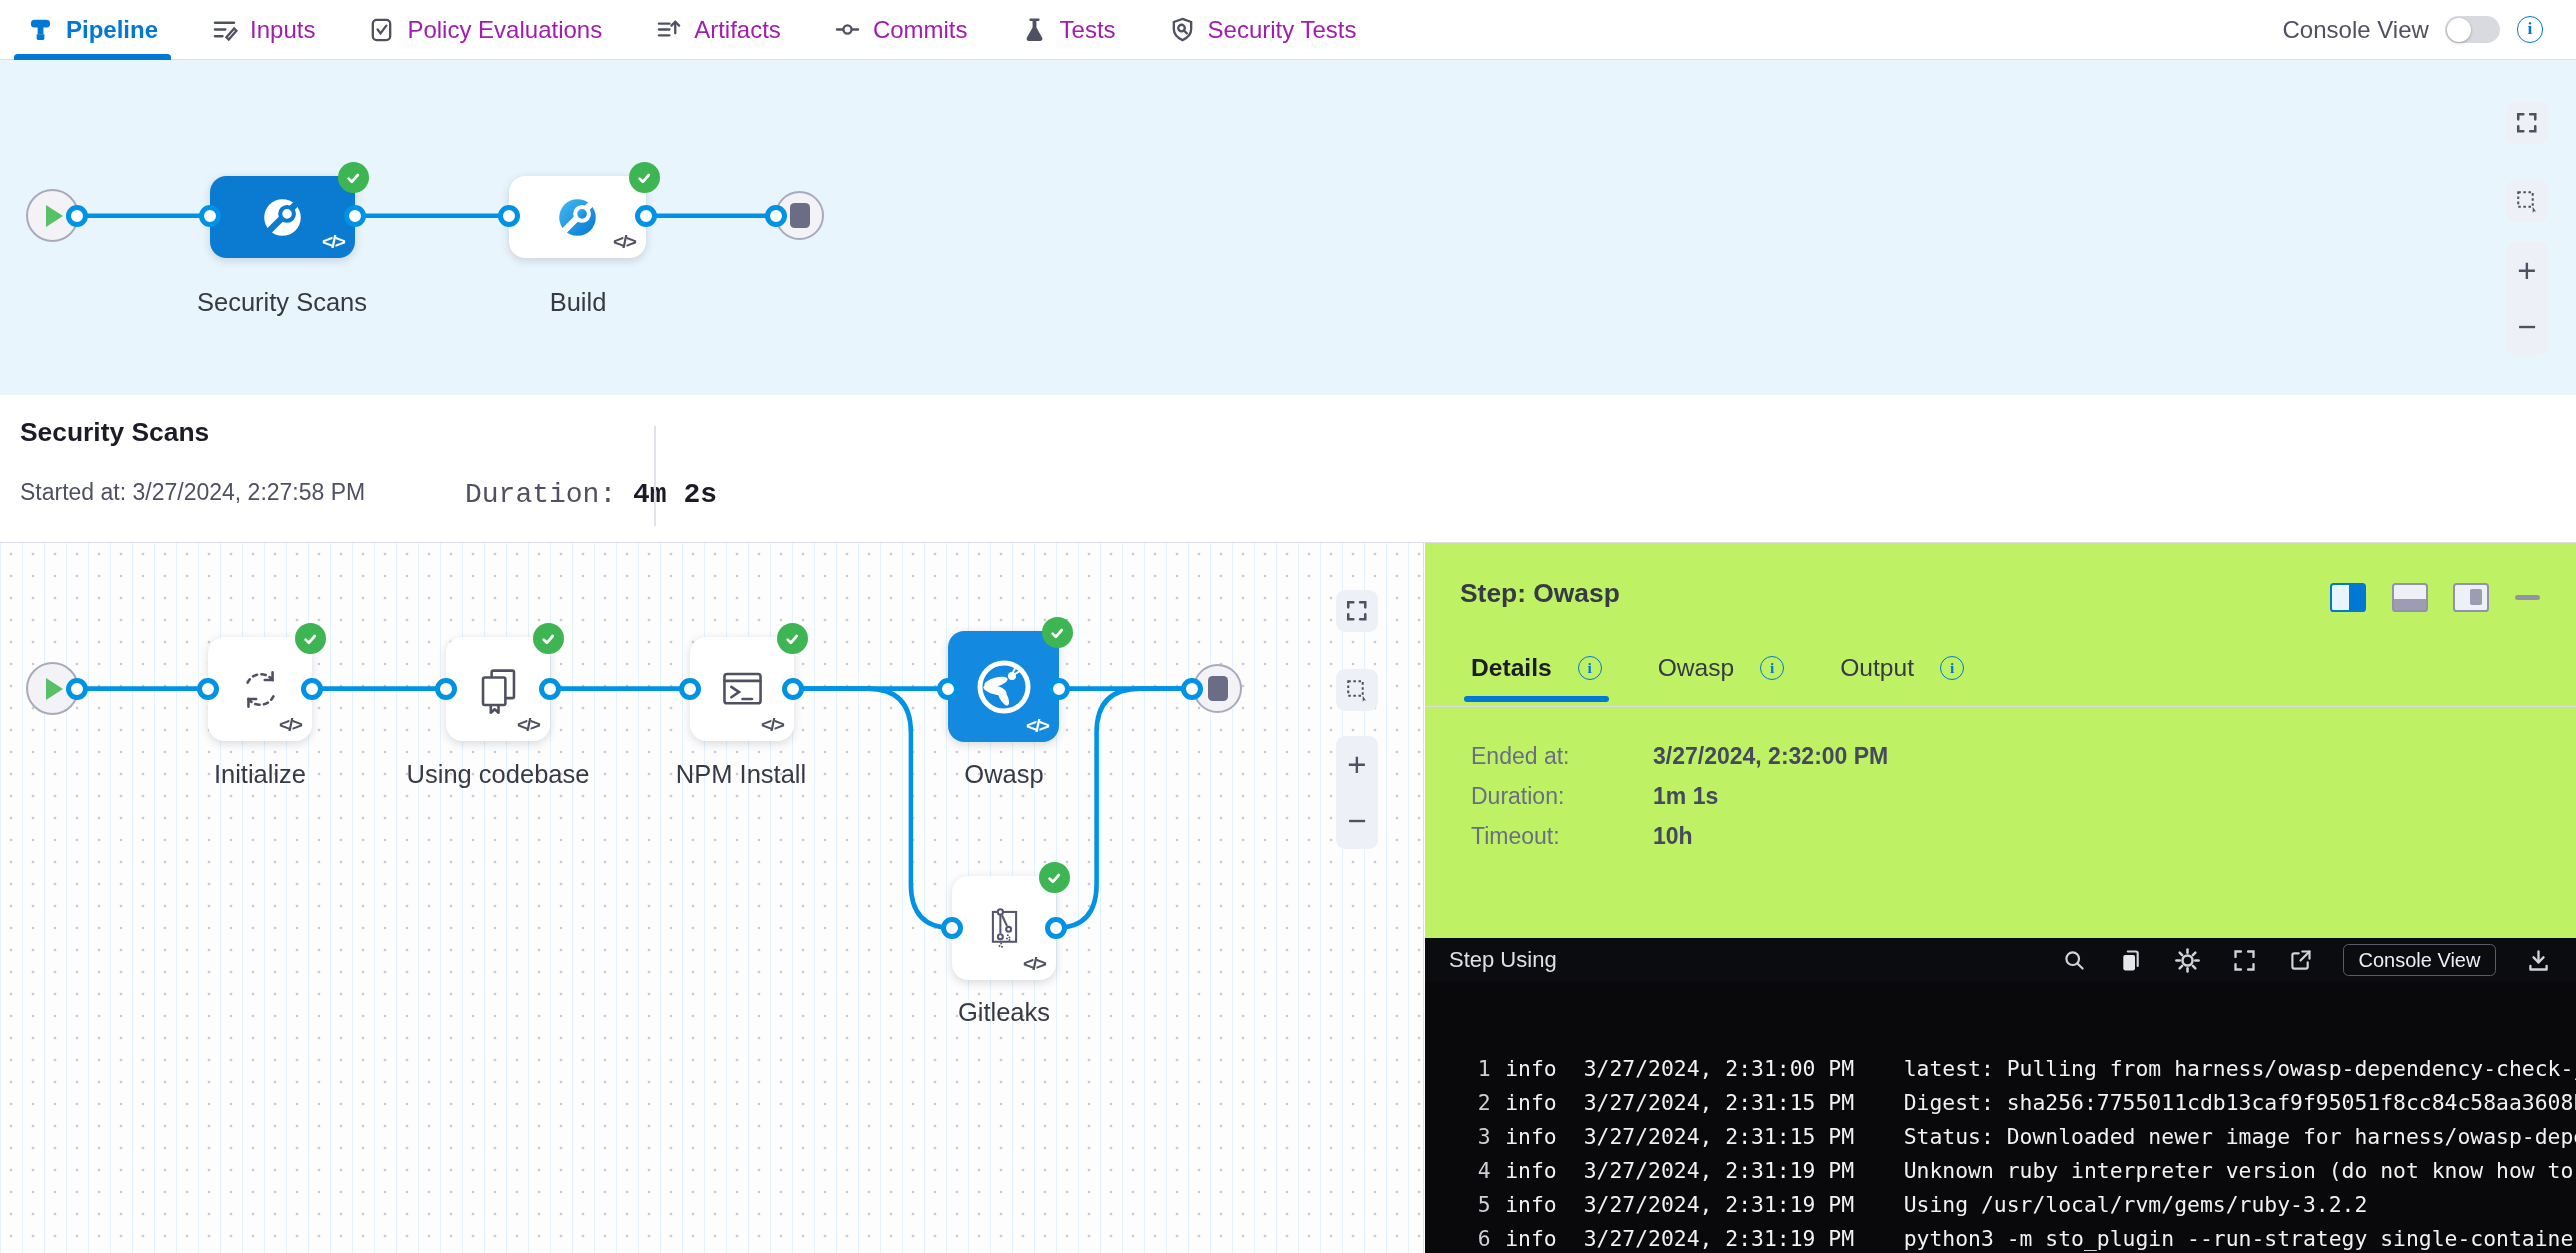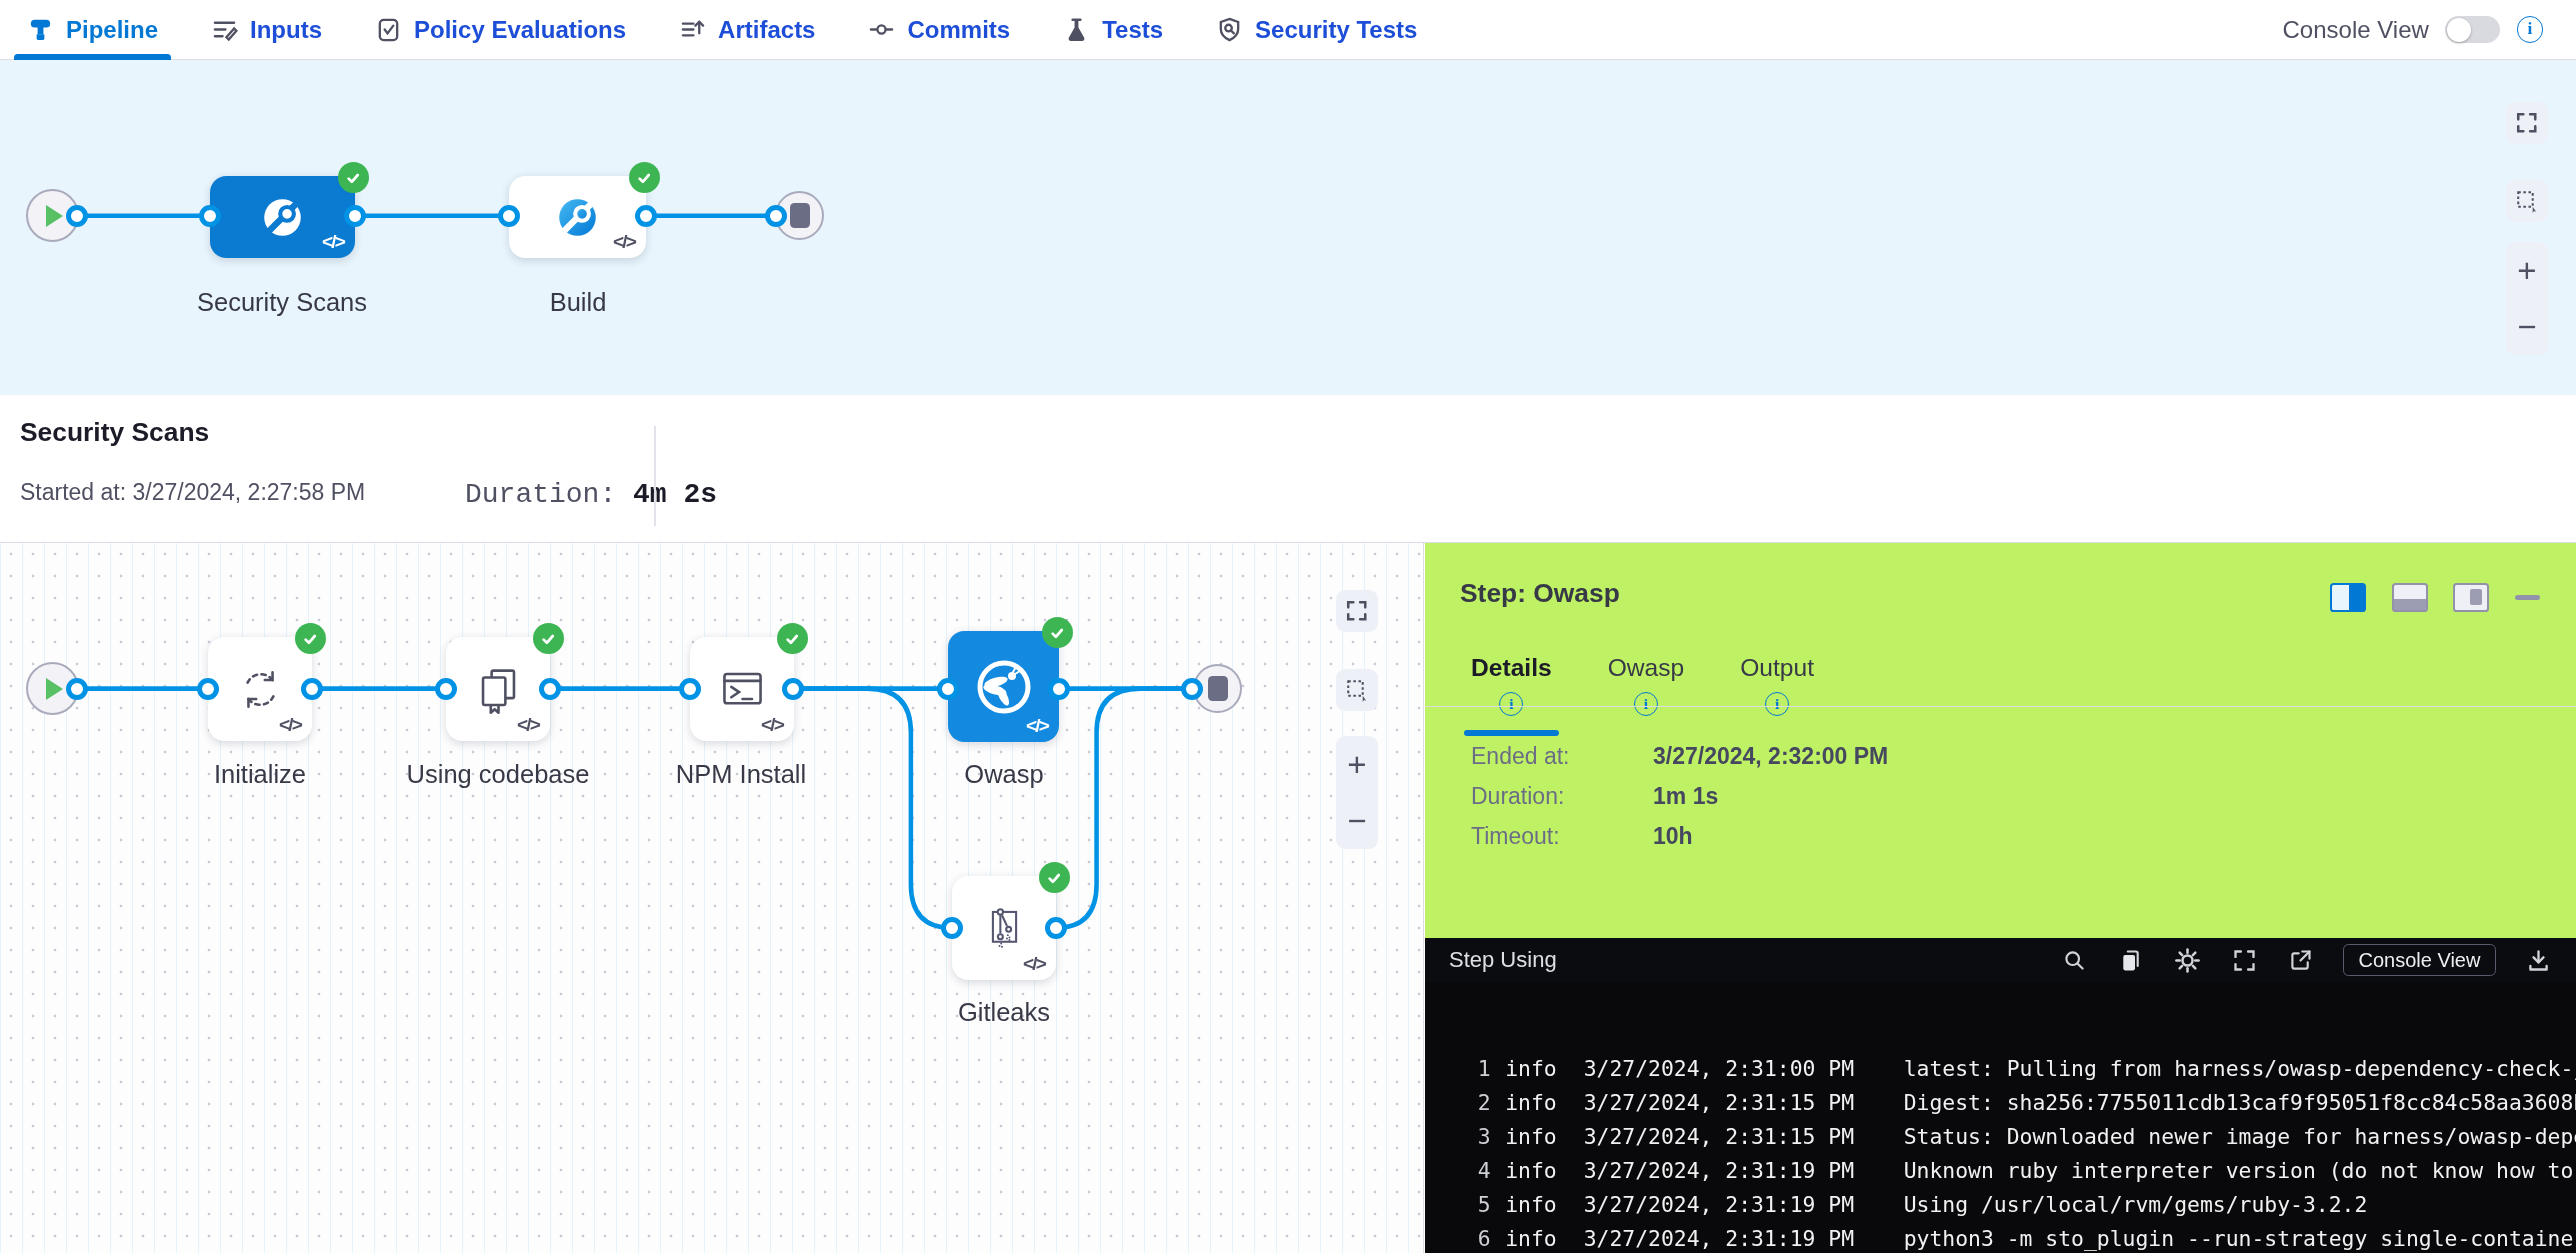--- a/index.html
+++ b/index.html
@@ -5,21 +5,21 @@
   * { margin:0; padding:0; box-sizing:border-box; }
   html,body { width:2576px; height:1253px; }
   body { font-family:"Liberation Sans", sans-serif; color:#383946; background:#fff; overflow:hidden; }
   .app { position:relative; width:2576px; height:1253px; overflow:hidden; }
 
   
   .topnav { position:absolute; top:0; left:0; width:2576px; height:60px; background:#fff;
             border-bottom:0.9px solid #dcdde5; display:flex; align-items:center; padding:0 33px 0 27px; z-index:30; }
   .nav-tabs { display:flex; align-items:center; gap:53px; height:100%; }
   .nav-tab { position:relative; display:flex; align-items:center; gap:12px; height:100%;
-             font-size:24px; font-weight:700; color:#1d4ed8; white-space:nowrap; cursor:pointer; }
+             font-size:24px; font-weight:400; color:#a21caf; white-space:nowrap; cursor:pointer; }
   .nav-tab.active { color:#0278d5; font-weight:700; }
   .nav-tab.active .underline { position:absolute; left:-12.8px; right:-12.8px; bottom:-0.9px; height:5.5px;
              background:#0278d5; border-radius:3.6px 3.6px 0 0; }
   .nav-right { margin-left:auto; display:flex; align-items:center; gap:16.4px; font-size:24px; color:#4f5162; }
   .toggle { width:55px; height:27px; background:#d9dae0; border-radius:14.6px; position:relative; cursor:pointer; }
   .toggle .knob { position:absolute; left:1.8px; top:1.8px; width:24px; height:24px; background:#fff; border-radius:50%;
                   box-shadow:0 0.9px 2.7px rgba(0,0,0,.3); }
   .info-circle { width:26.4px; height:26.4px; border:1.8px solid #0278d5; color:#0278d5; border-radius:50%;
                  display:inline-flex; align-items:center; justify-content:center; font-size:17.3px; font-weight:700;
                  font-family:"Liberation Serif", serif; flex:none; }
@@ -71,21 +71,21 @@
   .panel-title { position:absolute; left:35px; top:35px; font-size:26.4px; font-weight:700; color:#383946; }
   .layout-icons { position:absolute; top:40px; right:36px; display:flex; gap:25.5px; align-items:center; }
   .li-box { width:36px; height:29px; border:2.7px solid #9293ab; border-radius:3.6px; background:#eef0f6; position:relative; cursor:pointer; }
   .li-box.active { border-color:#0278d5; background:#e8f5fd; }
   .li-box.active .fill-r { position:absolute; right:0; top:0; bottom:0; width:14.6px; background:#0278d5; }
   .li-box .fill-b { position:absolute; left:0; right:0; bottom:0; height:11px; background:#9c9db3; }
   .li-box .fill-inner { position:absolute; right:4.6px; top:3.6px; width:12.8px; height:16.4px; background:#9c9db3; border-radius:1.8px; }
   .dash-min { width:25.5px; height:4.6px; background:#9293ab; border-radius:2.7px; cursor:pointer; }
 
   .ptabs { position:absolute; left:46px; top:111px; display:flex; gap:56px; }
-  .ptab { position:relative; display:flex; align-items:center; gap:10px; font-size:24.6px; font-weight:500; color:#383946; cursor:pointer;flex-direction:column; }
+  .ptab { position:relative; display:flex; align-items:center; gap:26px; font-size:24.6px; font-weight:500; color:#383946; cursor:pointer; }
   .ptab.active { font-weight:700; color:#1c1c28; }
   .ptab.active::after { content:""; position:absolute; left:-7.3px; right:-7.3px; bottom:-20px; height:6.4px;
                         background:#0278d5; border-radius:3.6px; }
   .ptab .info-circle { width:24px; height:24px; font-size:15.5px; }
   .ptabs-divider { position:absolute; left:0; top:163px; width:100%; height:0.9px; background:#dcdde5; }
 
   .details-rows { position:absolute; left:46px; top:193px; }
   .drow { display:flex; height:40px; align-items:center; }
   .drow .dlabel { width:182px; font-size:23px; font-weight:500; color:#6b6d85; }
   .drow .dvalue { font-size:23px; font-weight:700; color:#45485e; }

